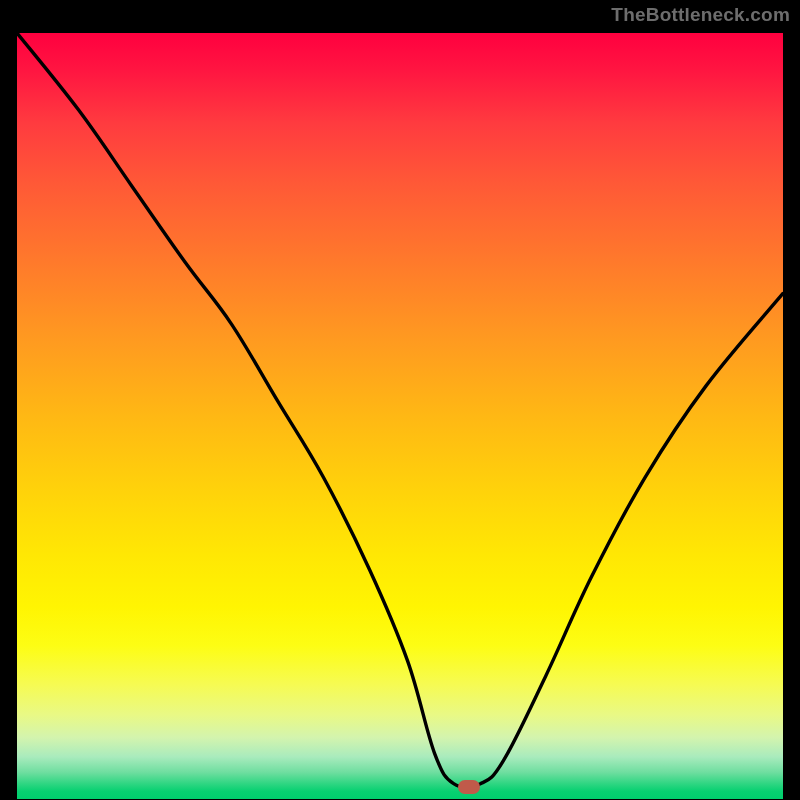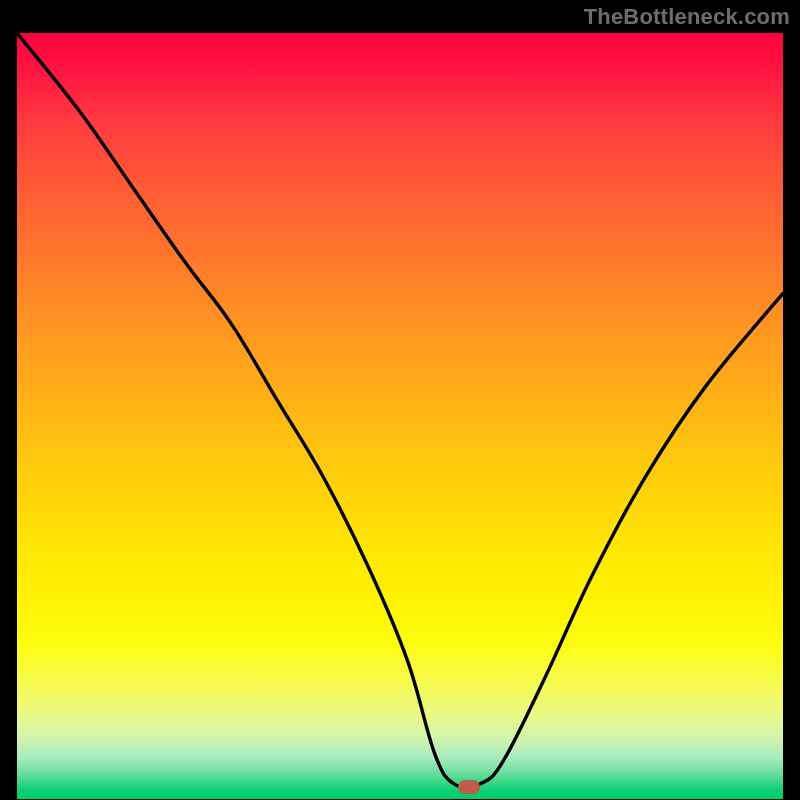--- a/index.html
+++ b/index.html
@@ -8,21 +8,21 @@
     position: relative;
     width: 800px;
     height: 800px;
     background: #000;
   }
   .attribution {
     position: absolute;
     top: 4px;
     right: 10px;
     font-family: Arial, Helvetica, sans-serif;
-    font-size: 22px;
+    font-size: 19px;
     font-weight: bold;
     color: #6d6d6d;
     letter-spacing: 0.2px;
   }
   .plot {
     position: absolute;
     left: 17px;
     top: 33px;
     width: 766px;
     height: 766px;

